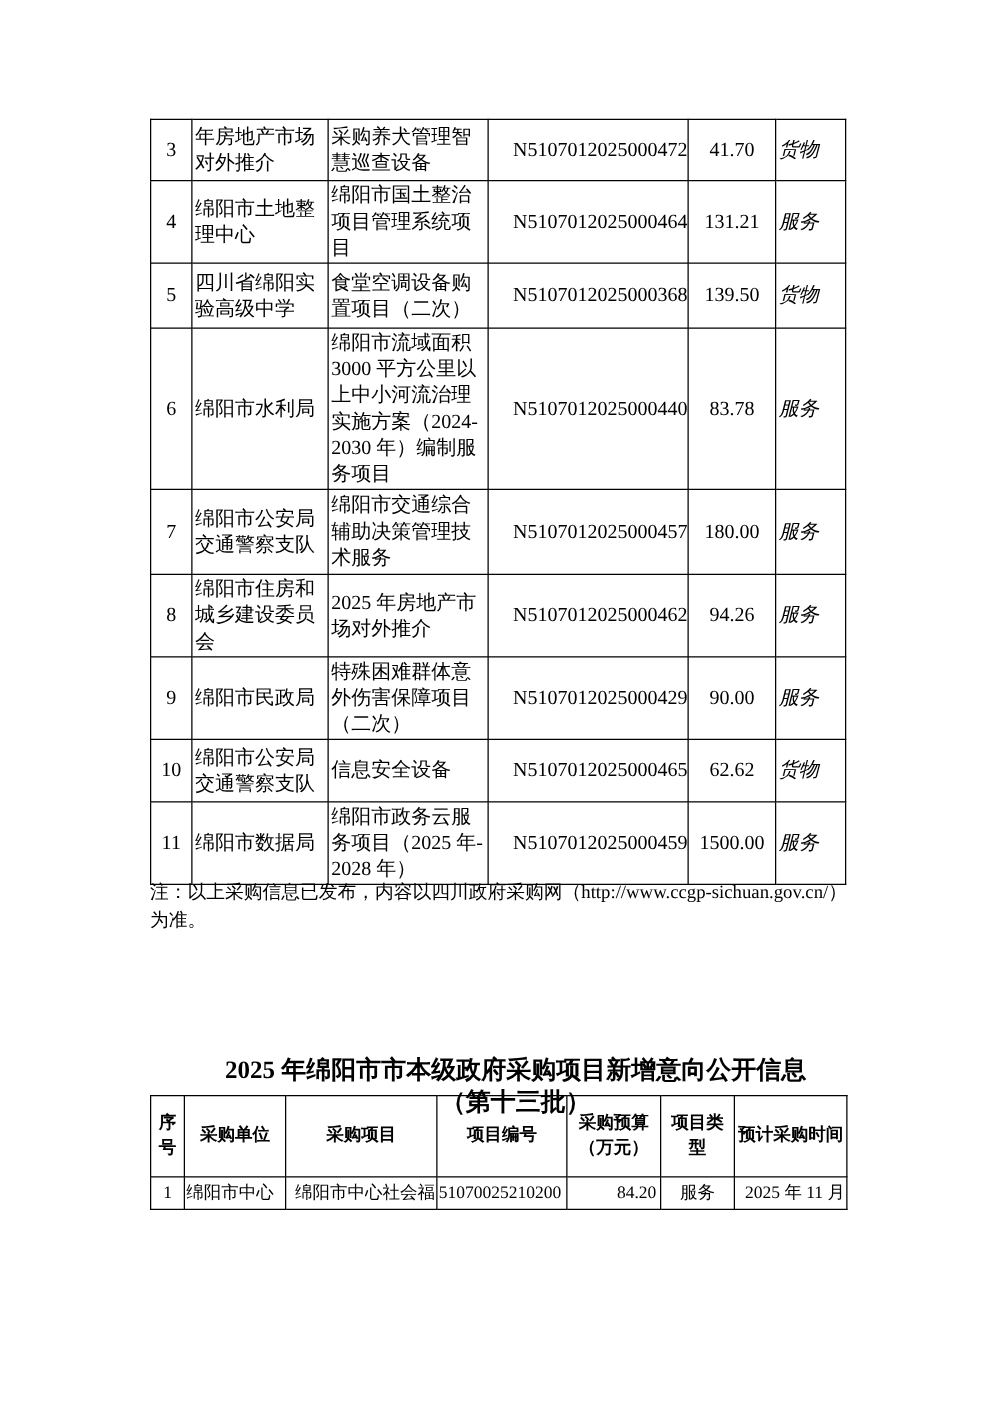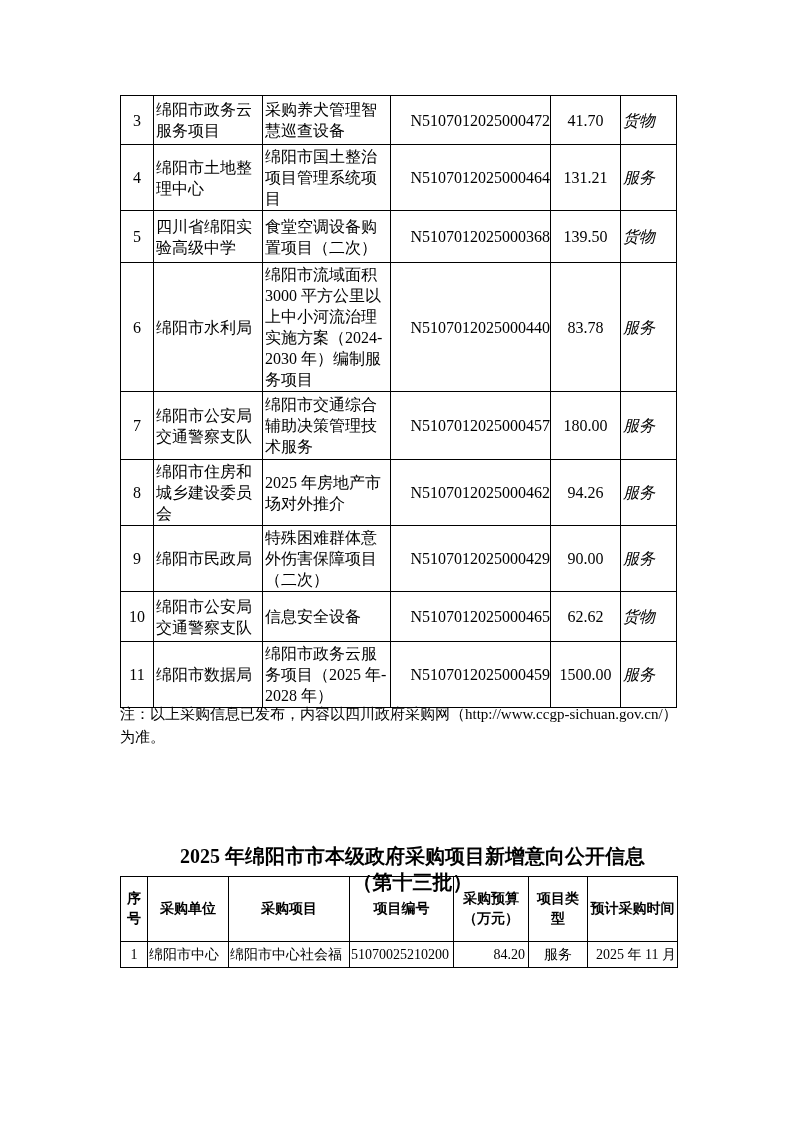--- a/index.html
+++ b/index.html
@@ -70,21 +70,21 @@
     line-height: 20px;
   }
   .t2 th {
     font-weight: bold;
     text-align: center;
     vertical-align: middle;
   }
   .t2 .r-data td { white-space: nowrap; line-height: 22px; }
   .t2 .c-no     { text-align: center; }
   .t2 .c-unit   { text-align: left; padding: 1px 1px; }
-  .t2 .c-proj   { text-align: left; padding: 1px 1px; }
+  .t2 .c-proj   { text-align: right; padding: 1px 1px; }
   .t2 .c-code   { text-align: left; padding: 1px 1px; }
   .t2 .c-budget { text-align: right; padding-right: 3px; }
   .t2 .c-type   { text-align: center; }
   .t2 .c-time   { text-align: right; padding: 1px 1px; }
 </style>
 </head>
 <body>
 
 <div class="page">
 
@@ -93,21 +93,21 @@
       <col style="width:33px">
         <col style="width:109px">
         <col style="width:128px">
       <col style="width:160px">
         <col style="width:70px">
         <col style="width:56px">
     </colgroup>
     <tbody>
       <tr style="height:49px">
         <td class="c-no">3</td>
-        <td class="c-unit">绵阳市政务云服务项目</td>
+        <td class="c-unit">年房地产市场对外推介</td>
         <td class="c-proj">采购养犬管理智慧巡查设备</td>
         <td class="c-code">N5107012025000472</td>
         <td class="c-budget">41.70</td>
         <td class="c-type">货物</td>
       </tr>
       <tr style="height:63px">
         <td class="c-no">4</td>
         <td class="c-unit">绵阳市土地整理中心</td>
         <td class="c-proj">绵阳市国土整治项目管理系统项目</td>
         <td class="c-code">N5107012025000464</td>

